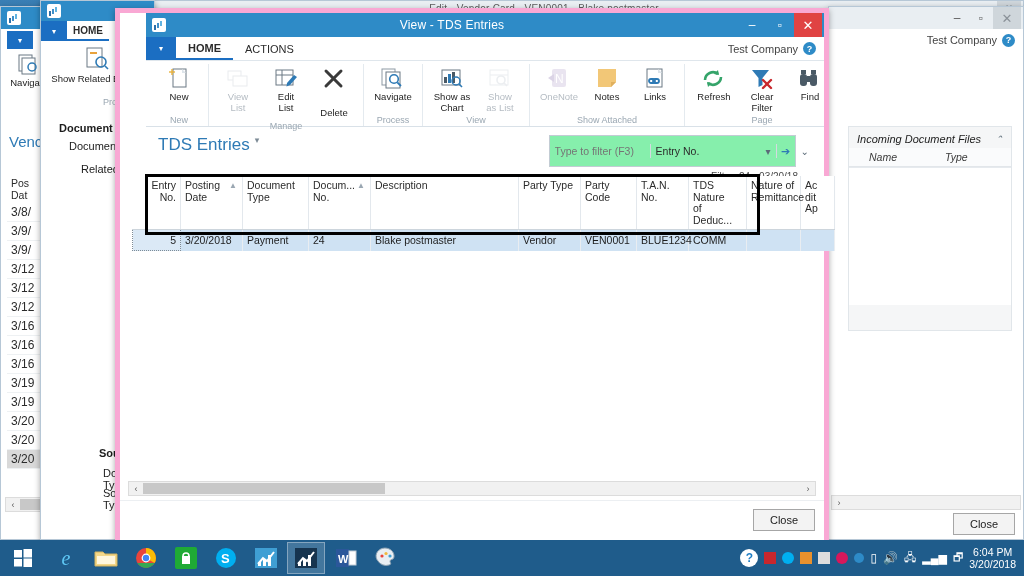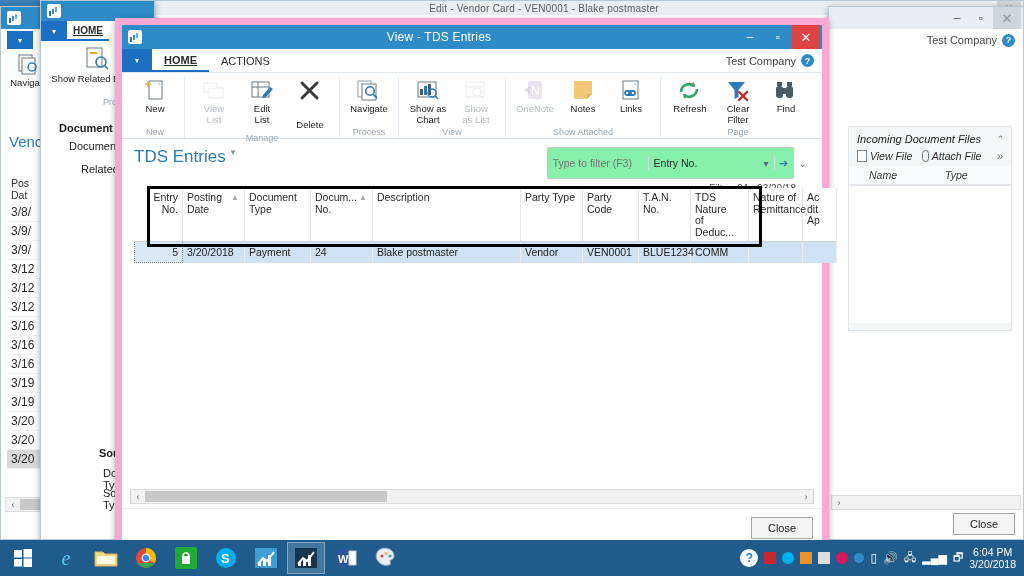--- a/index.html
+++ b/index.html
@@ -34,21 +34,21 @@
   .wbtn.close { background:#e04343; color:#fff; font-size:13px; }
   .titlebar.inactive .wbtn { color:#5a5a5a; }
   .titlebar.inactive .wbtn.close { background:#cfd6db; color:#8a9198; }
 
   
   .ribbon-tabs { height:21px; background:#fff; border-bottom:1px solid #dfe6ec;
     display:flex; align-items:stretch; }
   .filetab { width:30px; background:#1b6ec2; display:flex; align-items:center; justify-content:center;
     color:#fff; font-size:8px; }
   .rtab { padding:0 12px; display:flex; align-items:center; font-size:11px; color:#2b2b2b; }
-  .rtab.active { border-bottom:2px solid #1b6ec2; font-weight:bold;text-decoration:underline; }
+  .rtab.active { border-bottom:2px solid #1b6ec2; font-weight:bold; }
   .rtab-right { margin-left:auto; display:flex; align-items:center; gap:5px;
     padding-right:8px; color:#444; font-size:11px; }
   .helpico { width:13px; height:13px; border-radius:50%; background:#2e8bc7; color:#fff;
     font-size:9px; display:flex; align-items:center; justify-content:center; font-weight:bold; }
 
   .ribbon { background:#ffffff; border-bottom:1px solid #d9e1e8;
     display:flex; align-items:stretch; padding:3px 4px 0 4px; height:66px; }
   .rgroup { display:flex; flex-direction:column; align-items:center;
     border-right:1px solid #e4eaef; padding:0 5px; }
   .rgroup:last-child { border-right:none; }
@@ -237,21 +237,21 @@
   <div style="position:absolute;left:40px;top:162px;font-size:11px;">Related E</div>
 
   <div style="position:absolute;left:58px;top:446px;font-weight:bold;font-size:11px;">Source</div>
   <div style="position:absolute;left:62px;top:466px;font-size:11px;">Document Ty</div>
   <div style="position:absolute;left:62px;top:486px;font-size:11px;">Source Type:</div>
   <div class="hscroll" style="left:112px;top:490px;width:44px;">
     <span class="hs-arrow">‹</span>
   </div>
 </div>
 
-<div class="winbox" style="left:115px; top:18px; width:714px; height:537px; border:7px solid #f9a8d4;">
+<div class="winbox" style="left:115px; top:8px; width:714px; height:537px; border:5px solid #f9a8d4;padding-left:26px;">
 
   <div class="titlebar">
     <span class="title-ico"></span>
     <span class="title-text">View - TDS Entries</span>
     <span class="wbtns">
       <span class="wbtn">–</span>
       <span class="wbtn">▫</span>
       <span class="wbtn close">✕</span>
     </span>
   </div>
@@ -536,31 +536,20 @@
       <span>Close</span>
     </div>
   </div>
 </div>
 
 <div class="factbox" style="left:848px; top:126px; width:164px; height:205px; border:1px solid #e1e6ea;font-style:italic;">
   <div class="fb-hdr">
     <span>Incoming Document Files</span>
     <span style="margin-left:auto;color:#5b6b78;font-size:9px;">⌃</span>
   </div>
-  <div class="fb-actions">
-    <span>
-      <span class="doc-ico"></span>
-      <span>View File</span>
-    </span>
-    <span>
-      <span class="clip-ico"></span>
-      <span>Attach File</span>
-    </span>
-    <span style="margin-left:auto;color:#5b6b78;">»</span>
-  </div>
   <div class="fb-cols">
     <span style="width:88px;padding-left:12px;">Name</span>
     <span>Type</span>
   </div>
   <div class="fb-body" style="height:138px;"></div>
 </div>
 
 <div id="taskbar">
   <div class="tb-start">
     <svg width="20" height="20" viewBox="0 0 20 20">

